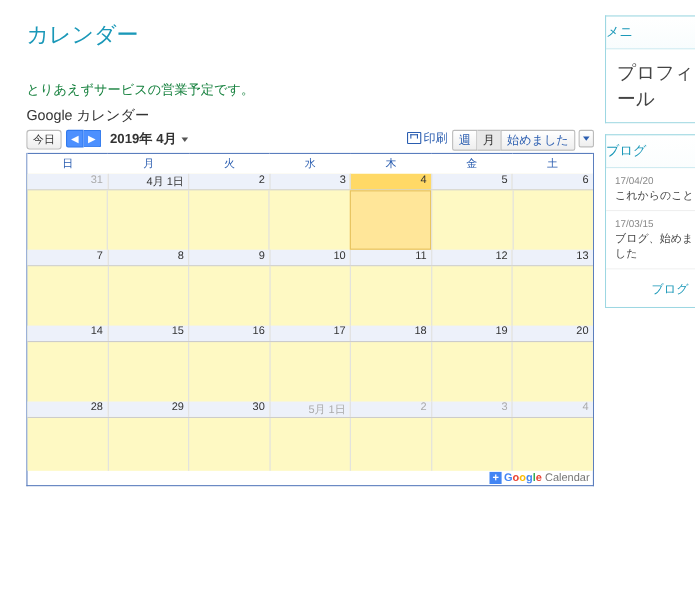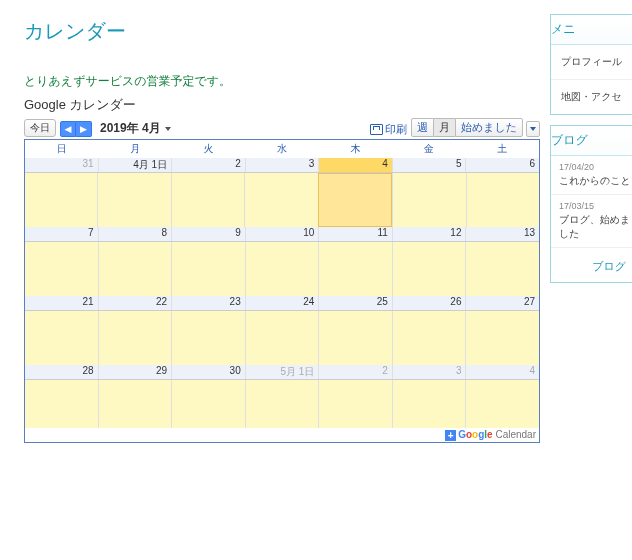--- a/index.html
+++ b/index.html
@@ -1,21 +1,21 @@
 <!DOCTYPE html>
 <html><head>
 <meta charset="utf-8">
 <style>
 *{box-sizing:border-box;margin:0;padding:0;font-family:"Hiragino Kaku Gothic Pro","Meiryo",sans-serif}
 body{background:#fff;width:632px;height:560px;overflow:hidden;position:relative}
 .main{padding:18px 0 0 24px;width:540px;float:left}
 .page-title{color:#1a98b8;font-size:20px;font-weight:500;margin-bottom:28px}
 .desc{font-size:12px;color:#15803d;margin-bottom:6px}
 .cal-title{font-size:13px;color:#333;margin-bottom:4px}
-.toolbar{display:flex;align-items:flex-end;font-size:11px;margin-bottom:2px}
+.toolbar{display:flex;align-items:flex-start;font-size:11px;margin-bottom:2px}
 .btn{border:1px solid #bbb;background:linear-gradient(#fff,#eee);border-radius:3px;padding:1px 5px;cursor:pointer;font-size:10px;color:#333}
 .nav-btns{display:flex;margin:0 4px}
 .nav-btn{background:#4d90fe;color:#fff;border:1px solid #3079ed;width:16px;height:16px;display:flex;align-items:center;justify-content:center;font-size:9px;cursor:pointer}
 .nav-btn:first-child{border-radius:2px 0 0 2px}
 .nav-btn:last-child{border-radius:0 2px 2px 0;border-left:none}
 .month-label{font-size:12px;font-weight:700;color:#333;margin-left:4px;display:flex;align-items:center}
 .month-label::after{content:"";border-left:3px solid transparent;border-right:3px solid transparent;border-top:4px solid #555;margin-left:4px}
 .spacer{flex:1}
 .print{display:flex;align-items:center;color:#2a5db0;cursor:pointer;font-size:11px;margin-right:4px}
 .print-icon{width:13px;height:11px;border:1px solid #2a5db0;border-radius:1px;margin-right:2px;position:relative}
@@ -47,21 +47,21 @@
 .gc-g{color:#4285f4;font-weight:700}
 .gc-o1{color:#ea4335;font-weight:700}
 .gc-o2{color:#fbbc05;font-weight:700}
 .gc-g2{color:#4285f4;font-weight:700}
 .gc-l{color:#34a853;font-weight:700}
 .gc-e{color:#ea4335;font-weight:700}
 .gc-cal{color:#777}
 .sidebar{position:absolute;right:0;top:14px;width:82px}
 .side-block{border:1px solid #9dd7e2;border-right:none;background:linear-gradient(#fff,#e8f6f9);margin-bottom:10px}
 .side-title{color:#1a98b8;font-size:12px;padding:6px 0;border-bottom:1px solid #c5e7ee}
-.side-item{background:#fff;border-bottom:1px solid #eee;padding:10px 0 10px 10px;font-size:10px;color:#444}
+.side-item{background:#fff;border-bottom:1px solid #eee;padding:10px 0 10px 10px;font-size:17px;color:#444}
 .side-item:last-child{border-bottom:none}
 .blog-item{background:#fff;border-bottom:1px solid #eee;padding:6px 0 6px 8px}
 .blog-date{font-size:9px;color:#888;margin-bottom:2px}
 .blog-title{font-size:10px;color:#444}
 .blog-more{background:#fff;padding:8px 0;text-align:right}
 .blog-more span{color:#1a98b8;font-size:11px;padding-right:6px}
 </style>
 </head>
 <body>
 
@@ -136,27 +136,27 @@
             <div class="day" style="height: 54px;"></div>
             <div class="day" style="height: 54px;"></div>
             <div class="day" style="height: 54px;"></div>
             <div class="day" style="height: 54px;"></div>
             <div class="day" style="height: 54px;"></div>
             <div class="day" style="height: 54px;"></div>
           </div>
         </div>
         <div>
           <div class="head-row">
-            <div class="head-bg">21</div>
-            <div class="head-bg">22</div>
-            <div class="head-bg">23</div>
-            <div class="head-bg">24</div>
-            <div class="head-bg">25</div>
-            <div class="head-bg">26</div>
-            <div class="head-bg">27</div>
+            <div class="head-bg">14</div>
+            <div class="head-bg">15</div>
+            <div class="head-bg">16</div>
+            <div class="head-bg">17</div>
+            <div class="head-bg">18</div>
+            <div class="head-bg">19</div>
+            <div class="head-bg">20</div>
           </div>
           <div class="week">
             <div class="day" style="height: 54px;"></div>
             <div class="day" style="height: 54px;"></div>
             <div class="day" style="height: 54px;"></div>
             <div class="day" style="height: 54px;"></div>
             <div class="day" style="height: 54px;"></div>
             <div class="day" style="height: 54px;"></div>
             <div class="day" style="height: 54px;"></div>
           </div>
@@ -186,21 +186,20 @@
       <span class="gc-plus">+</span><span class="gc-g">G</span><span class="gc-o1">o</span><span class="gc-o2">o</span><span class="gc-g2">g</span><span class="gc-l">l</span><span class="gc-e">e</span> <span class="gc-cal">Calendar</span>
     </div>
   </div>
 </div>
 
 <div class="sidebar">
   <div class="side-block">
     <div class="side-title">メニ</div>
     <div id="menu-items">
         <div class="side-item">プロフィール</div>
-        <div class="side-item">地図・アクセ</div>
       </div>
   </div>
   <div class="side-block">
     <div class="side-title">ブログ</div>
     <div id="blog-items">
         <div class="blog-item">
           <div class="blog-date">17/04/20</div>
           <div class="blog-title">これからのこと</div>
         </div>
         <div class="blog-item">

